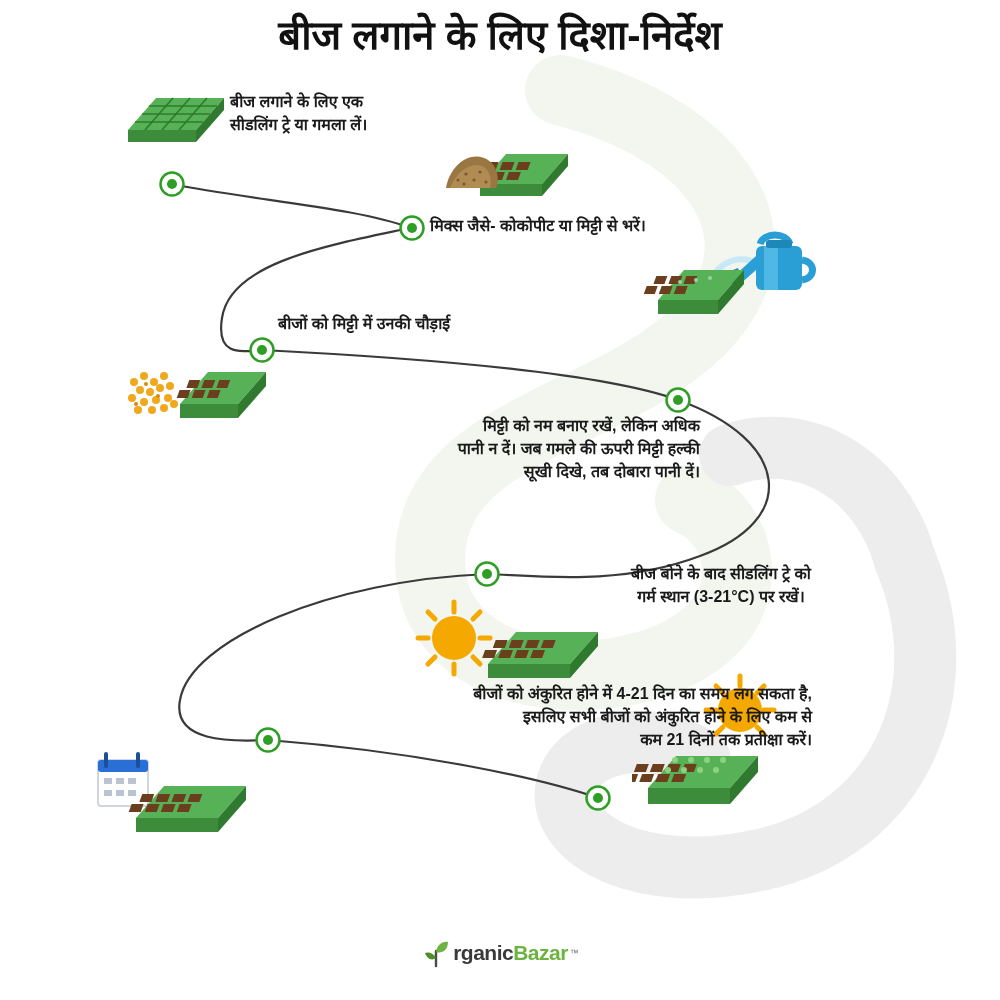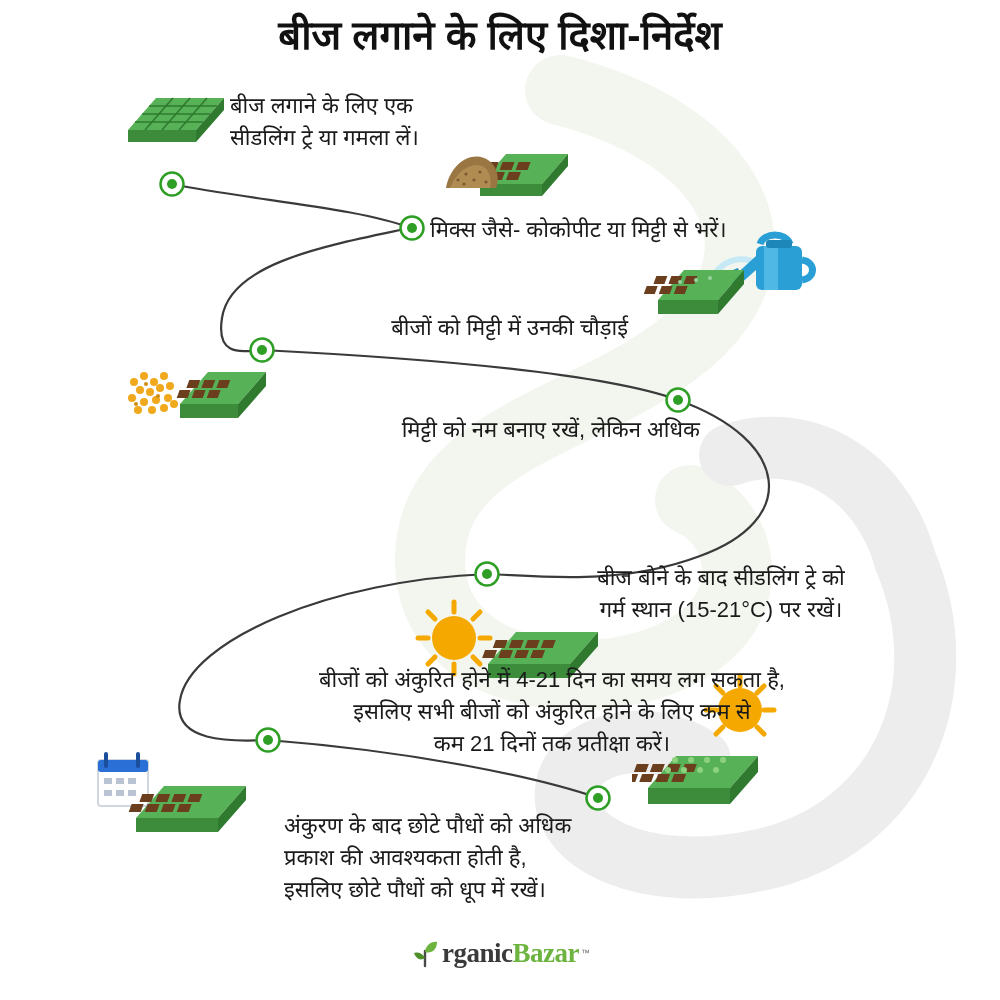--- a/index.html
+++ b/index.html
@@ -40,47 +40,47 @@
   .path-svg {
     position: absolute;
     inset: 0;
     width: 1000px;
     height: 1000px;
     z-index: 2;
   }
   .step-text {
     position: absolute;
     z-index: 5;
-    font-size: 22px;
+    font-size: 16px;
     line-height: 1.45;
     color: #1a1a1a;
+    font-weight: bold;
   }
   .art {
     position: absolute;
     z-index: 4;
   }
   .footer-logo {
     position: absolute;
     left: 0;
     width: 1000px;
     bottom: 28px;
     text-align: center;
     z-index: 6;
   }
   .logo-row {
     display: inline-flex;
     align-items: center;
     gap: 2px;
   }
   .logo-text {
-    font-size: 27px;
+    font-size: 21px;
     font-weight: bold;
     color: #3a3a3a;
     letter-spacing: -0.5px;
-    font-family: Liberation Serif, serif;
   }
   .logo-text .green {
     color: #6cb33f;
   }
   .logo-tm {
     font-size: 9px;
     color: #6b6b6b;
     vertical-align: super;
   }
 </style>
@@ -335,44 +335,41 @@
 
   <div class="step-text" style="left:230px; top:90px; width:230px; text-align:left;">
     <div>बीज लगाने के लिए एक</div>
     <div>सीडलिंग ट्रे या गमला लें।</div>
   </div>
 
   <div class="step-text" style="left:430px; top:214px; width:330px; text-align:left;">
     <div>मिक्स जैसे- कोकोपीट या मिट्टी से भरें।</div>
   </div>
 
-  <div class="step-text" style="left:278px; top:312px; width:350px; text-align:right;">
+  <div class="step-text" style="left:278px; top:312px; width:350px; text-align:left;">
     <div>बीजों को मिट्टी में उनकी चौड़ाई</div>
   </div>
 
   <div class="step-text" style="left:320px; top:414px; width:380px; text-align:right;">
     <div>मिट्टी को नम बनाए रखें, लेकिन अधिक</div>
+    <div>पानी न दें।  जब गमले की ऊपरी मिट्टी हल्की</div>
+    <div>सूखी दिखे, तब दोबारा पानी दें।</div>
   </div>
 
   <div class="step-text" style="left:556px; top:562px; width:330px; text-align:center;">
     <div>बीज बोने के बाद सीडलिंग ट्रे को</div>
-    <div>गर्म स्थान (15-21°C) पर रखें।</div>
-  </div>
-
-  <div class="step-text" style="left:292px; top:664px; width:520px; text-align:center;">
+    <div>गर्म स्थान (3-21°C) पर रखें।</div>
+  </div>
+
+  <div class="step-text" style="left:292px; top:682px; width:520px; text-align:right;">
     <div>बीजों को अंकुरित होने में 4-21 दिन का समय लग सकता है,</div>
     <div>इसलिए सभी बीजों को अंकुरित होने के लिए कम से</div>
     <div>कम 21 दिनों तक प्रतीक्षा करें।</div>
   </div>
 
-  <div class="step-text" style="left:284px; top:810px; width:380px; text-align:left;">
-    <div>अंकुरण के बाद छोटे पौधों को अधिक</div>
-    <div>प्रकाश की आवश्यकता होती है,</div>
-    <div>इसलिए छोटे पौधों को धूप में रखें।</div>
-  </div>
 
   <div class="footer-logo">
     <span class="logo-row">
       <svg width="30" height="30" viewBox="0 0 30 30">
         <path d="M15 28 L15 13" stroke="#4a4a4a" stroke-width="2.4" fill="none" stroke-linecap="round"></path>
         <path d="M15 14 C 16 5, 24 3, 27 4 C 27 12, 21 16, 15 14 Z" fill="#6cb33f"></path>
         <path d="M15 20 C 12 14, 6 14, 4 15 C 6 21, 11 23, 15 20 Z" fill="#4e8f2a"></path>
       </svg>
       <span class="logo-text"><span>rganic</span><span class="green">Bazar</span></span>
       <span class="logo-tm">™</span>

